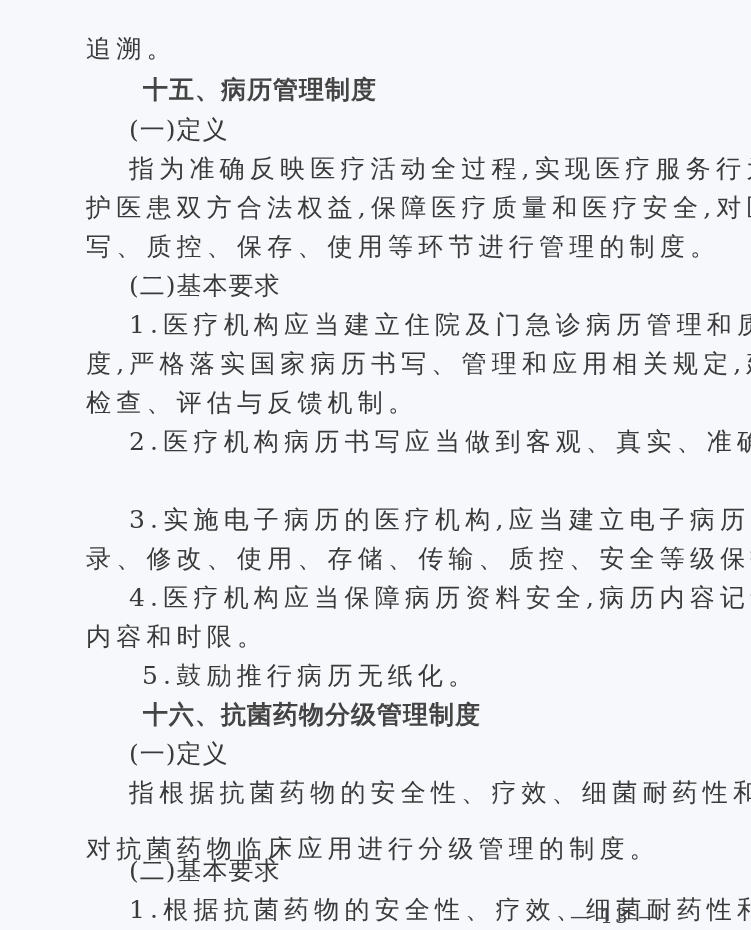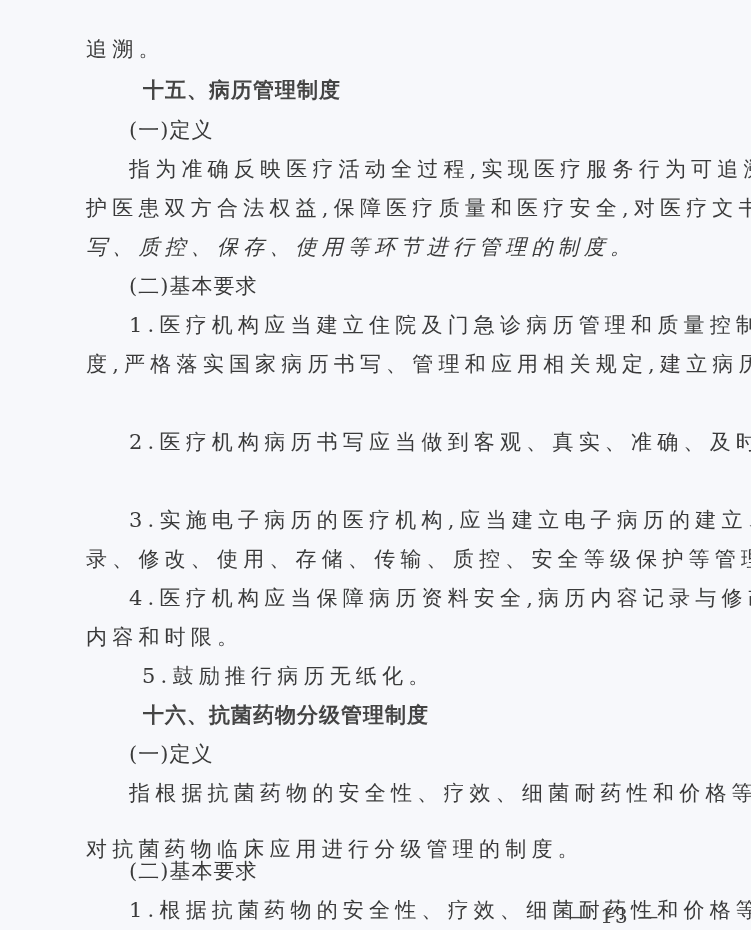--- a/index.html
+++ b/index.html
@@ -14,21 +14,21 @@
   }
   .page {
     position: absolute;
     left: 0; top: 0;
     width: 751px; height: 930px;
   }
   .line {
     position: absolute;
     left: 86px;
     width: 590px;
-    font-size: 21px;
+    font-size: 25px;
     line-height: 26px;
     white-space: nowrap;
     letter-spacing: 5.2px;
   }
   .indent { left: 129px; }
   .heading {
     font-family: "DejaVu Sans", "Liberation Sans", sans-serif;
     font-weight: bold;
     letter-spacing: 1px;
     color: #444;
@@ -46,24 +46,25 @@
 </style>
 </head>
 <body>
 
 <div class="page">
   <div class="line" style="top: 36px;">追溯。</div>
   <div class="line indent heading" style="top: 77px;">十五、病历管理制度</div>
   <div class="line indent sub" style="top: 117px;">(一)定义</div>
   <div class="line indent" style="top: 156px;">指为准确反映医疗活动全过程,实现医疗服务行为可追溯,维</div>
   <div class="line" style="top: 195px;">护医患双方合法权益,保障医疗质量和医疗安全,对医疗文书的书</div>
-  <div class="line" style="top: 234px; font-style: italic;">写、质控、保存、使用等环节进行管理的制度。</div>
+  <div class="line" style="top: 234px;">写、质控、保存、使用等环节进行管理的制度。</div>
   <div class="line indent sub" style="top: 273px;">(二)基本要求</div>
   <div class="line indent" style="top: 312px;">1.医疗机构应当建立住院及门急诊病历管理和质量控制制</div>
   <div class="line" style="top: 351px;">度,严格落实国家病历书写、管理和应用相关规定,建立病历质量</div>
+  <div class="line" style="top: 390px;">检查、评估与反馈机制。</div>
   <div class="line indent" style="top: 429px;">2.医疗机构病历书写应当做到客观、真实、准确、及时、完整、</div>
   <div class="line indent" style="top: 507px;">3.实施电子病历的医疗机构,应当建立电子病历的建立、记</div>
   <div class="line" style="top: 546px;">录、修改、使用、存储、传输、质控、安全等级保护等管理制度。</div>
   <div class="line indent" style="top: 585px;">4.医疗机构应当保障病历资料安全,病历内容记录与修改信</div>
   <div class="line" style="top: 624px;">内容和时限。</div>
   <div class="line indent" style="top: 663px; margin-left: 13px;">5.鼓励推行病历无纸化。</div>
   <div class="line indent heading" style="top: 702px;">十六、抗菌药物分级管理制度</div>
   <div class="line indent sub" style="top: 741px;">(一)定义</div>
   <div class="line indent" style="top: 780px;">指根据抗菌药物的安全性、疗效、细菌耐药性和价格等因素,</div>
   <div class="line" style="top: 836px;">对抗菌药物临床应用进行分级管理的制度。</div>

